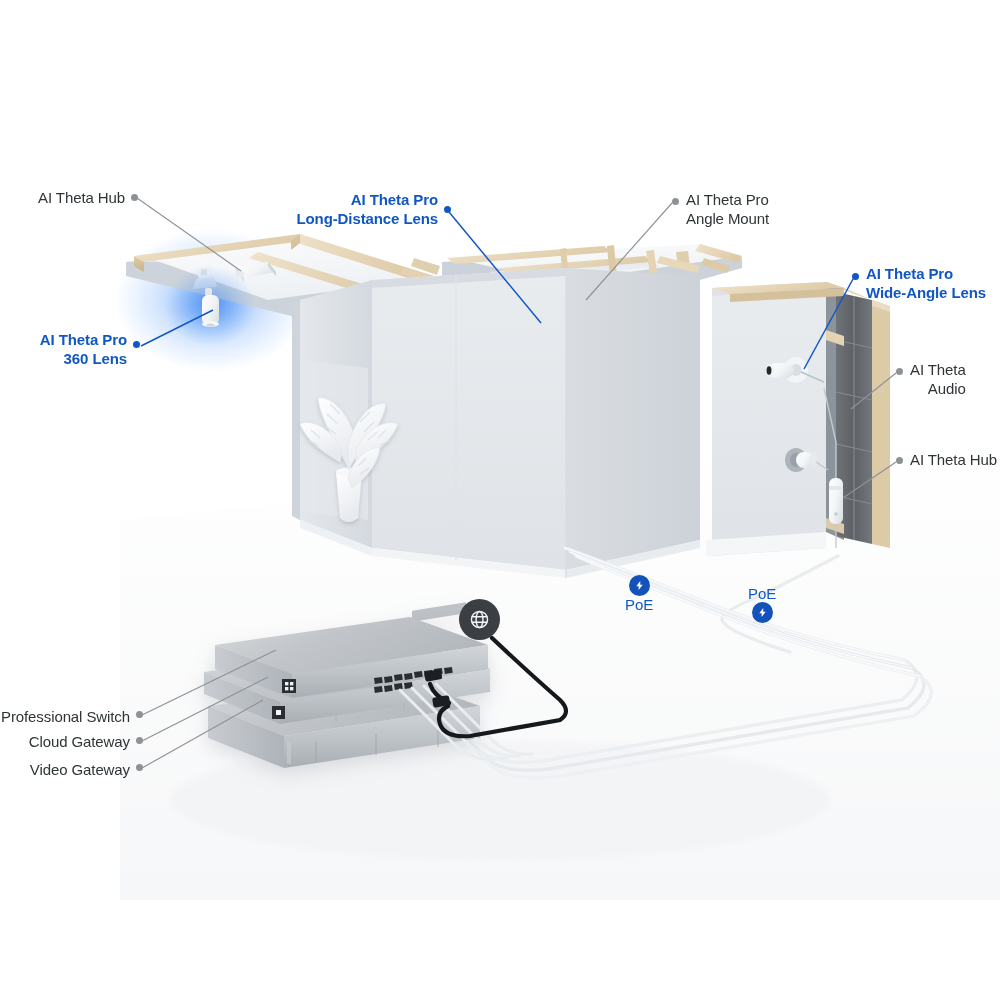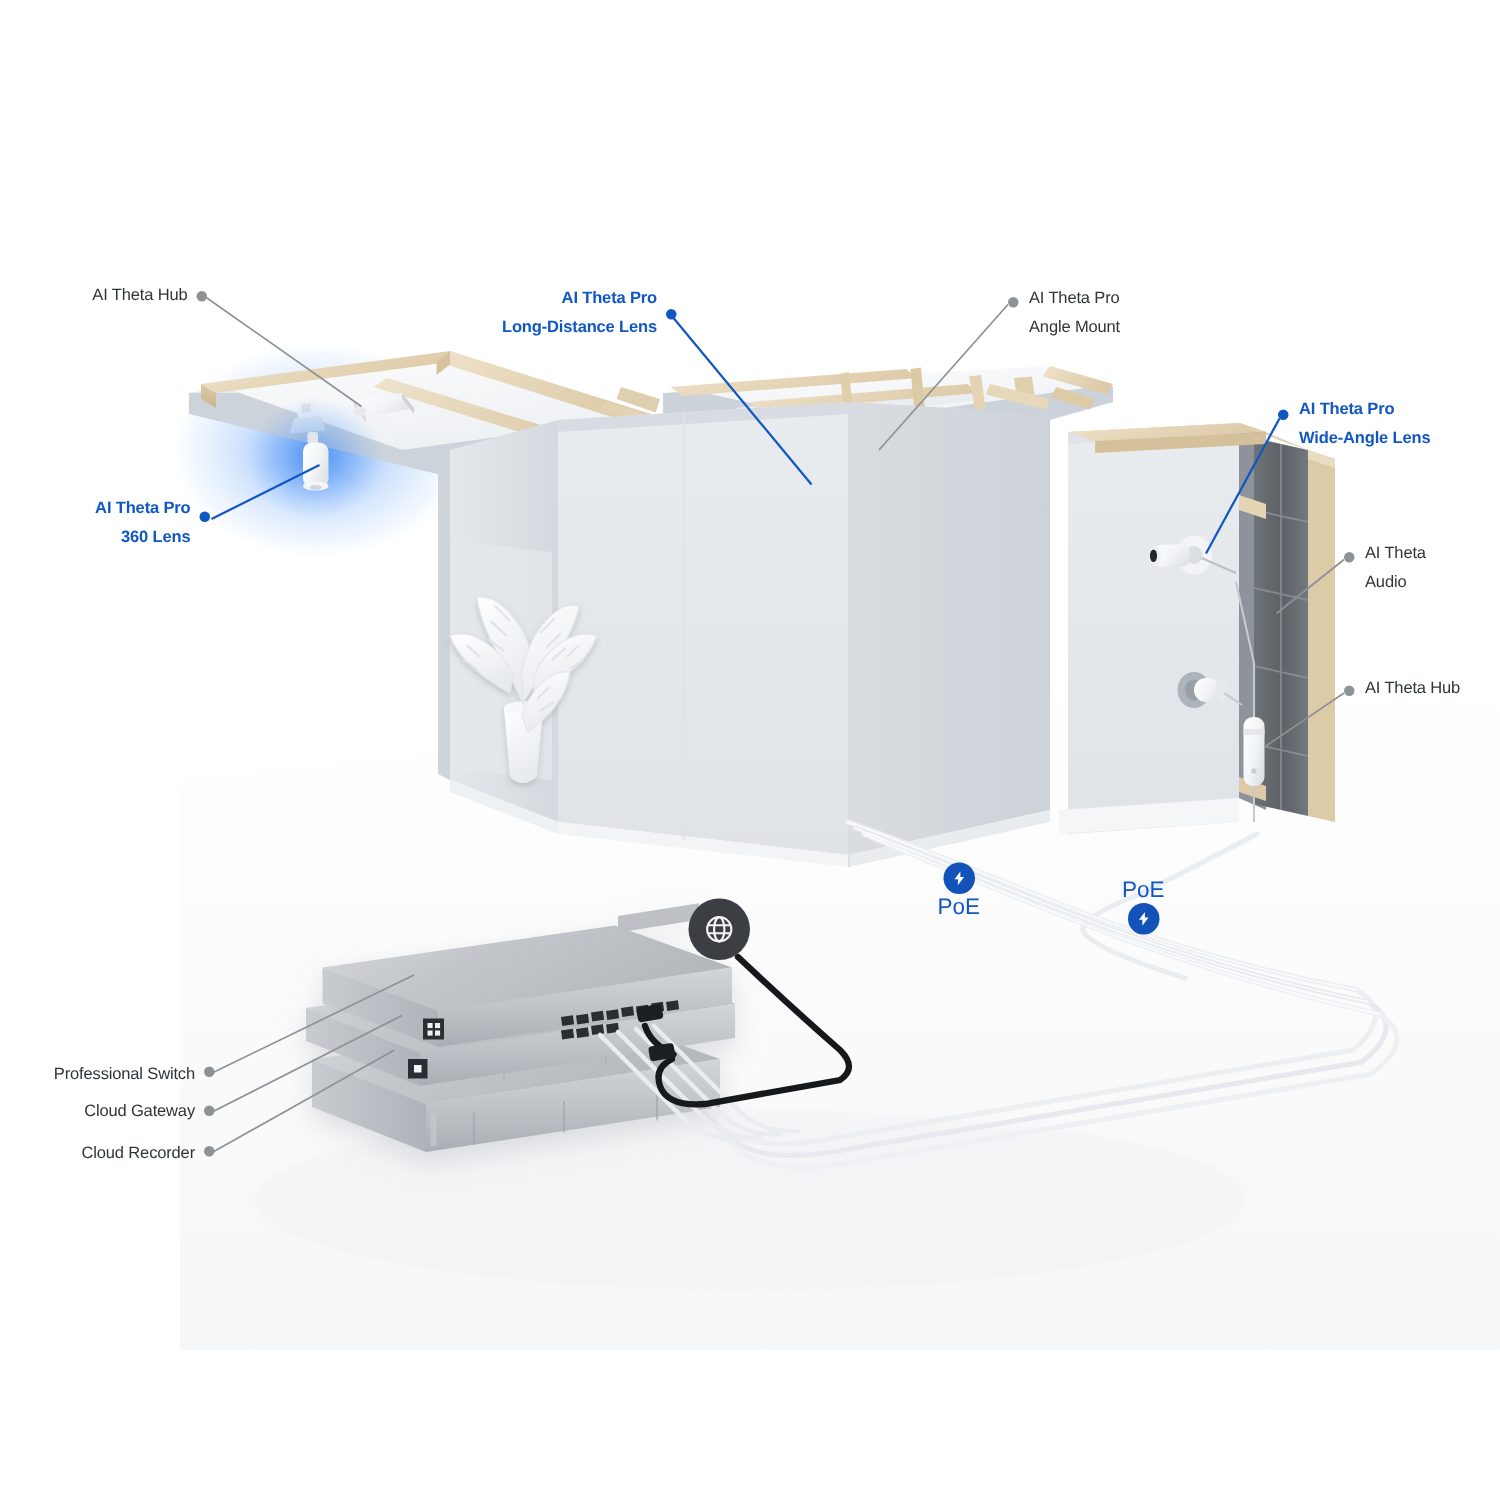--- a/index.html
+++ b/index.html
@@ -8,21 +8,21 @@
     width:1000px;height:1000px;overflow:hidden;
     font-family:"Liberation Sans","DejaVu Sans",sans-serif;
     -webkit-font-smoothing:antialiased;
   }
   #stage{position:relative;width:1000px;height:1000px;background:#fff;}
   #scene{position:absolute;inset:0;width:1000px;height:1000px;}
 
   
   .label{
     position:absolute;
-    font-size:11px;
+    font-size:15px;
     line-height:19px;
     font-weight:700;
     letter-spacing:-0.1px;
     white-space:pre-line;
     pointer-events:none;
   }
   .label.dark{color:#2f3437;font-weight:400;}
   .label.blue{color:#1157c4;font-weight:700;}
   .label.r{text-align:right;}
   .label.l{text-align:left;}
@@ -422,30 +422,30 @@
       <div class="dot blue" style="left: 443.5px; top: 205.5px;"></div>
       <div class="label dark l" style="left: 686px; top: 190px; right: auto;">AI Theta Pro
 Angle Mount</div>
       <div class="dot dark" style="left: 671.5px; top: 197.5px;"></div>
       <div class="label blue r" style="right: 873px; left: auto; top: 330px; width: auto;">AI Theta Pro
 360 Lens</div>
       <div class="dot blue" style="left: 132.5px; top: 340.5px;"></div>
       <div class="label blue l" style="left: 866px; top: 264px; right: auto;">AI Theta Pro
 Wide-Angle Lens</div>
       <div class="dot blue" style="left: 851.5px; top: 272.5px;"></div>
-      <div class="label dark l" style="left: 910px; top: 360px; right: auto;">AI Theta
+      <div class="label dark l" style="left: 910px; top: 360px; right: auto; text-align: right;">AI Theta
 Audio</div>
       <div class="dot dark" style="left: 895.5px; top: 367.5px;"></div>
       <div class="label dark l" style="left: 910px; top: 450px; right: auto;">AI Theta Hub</div>
       <div class="dot dark" style="left: 895.5px; top: 456.5px;"></div>
       <div class="label dark r" style="right: 870px; left: auto; top: 707px; width: auto;">Professional Switch</div>
       <div class="dot dark" style="left: 135.5px; top: 710.5px;"></div>
       <div class="label dark r" style="right: 870px; left: auto; top: 732px; width: auto; margin-left: 12px;">Cloud Gateway</div>
       <div class="dot dark" style="left: 135.5px; top: 736.5px;"></div>
-      <div class="label dark r" style="right: 870px; left: auto; top: 760px; width: auto;">Cloud Recorder</div>
+      <div class="label dark r" style="right: 870px; left: auto; top: 760px; width: auto;">Video Gateway</div>
       <div class="dot dark" style="left: 135.5px; top: 763.5px;"></div>
     </div>
 
   <div id="poes">
       <div class="poe" style="left: 625px; top: 575px;">
         <div class="pz">
           <svg width="11" height="11" viewBox="0 0 24 24" fill="#ffffff">
             <path d="M13.6 2 L5 13.4 h5.1 L9.9 22 L19 10.2 h-5.4 Z"></path>
           </svg>
         </div>

